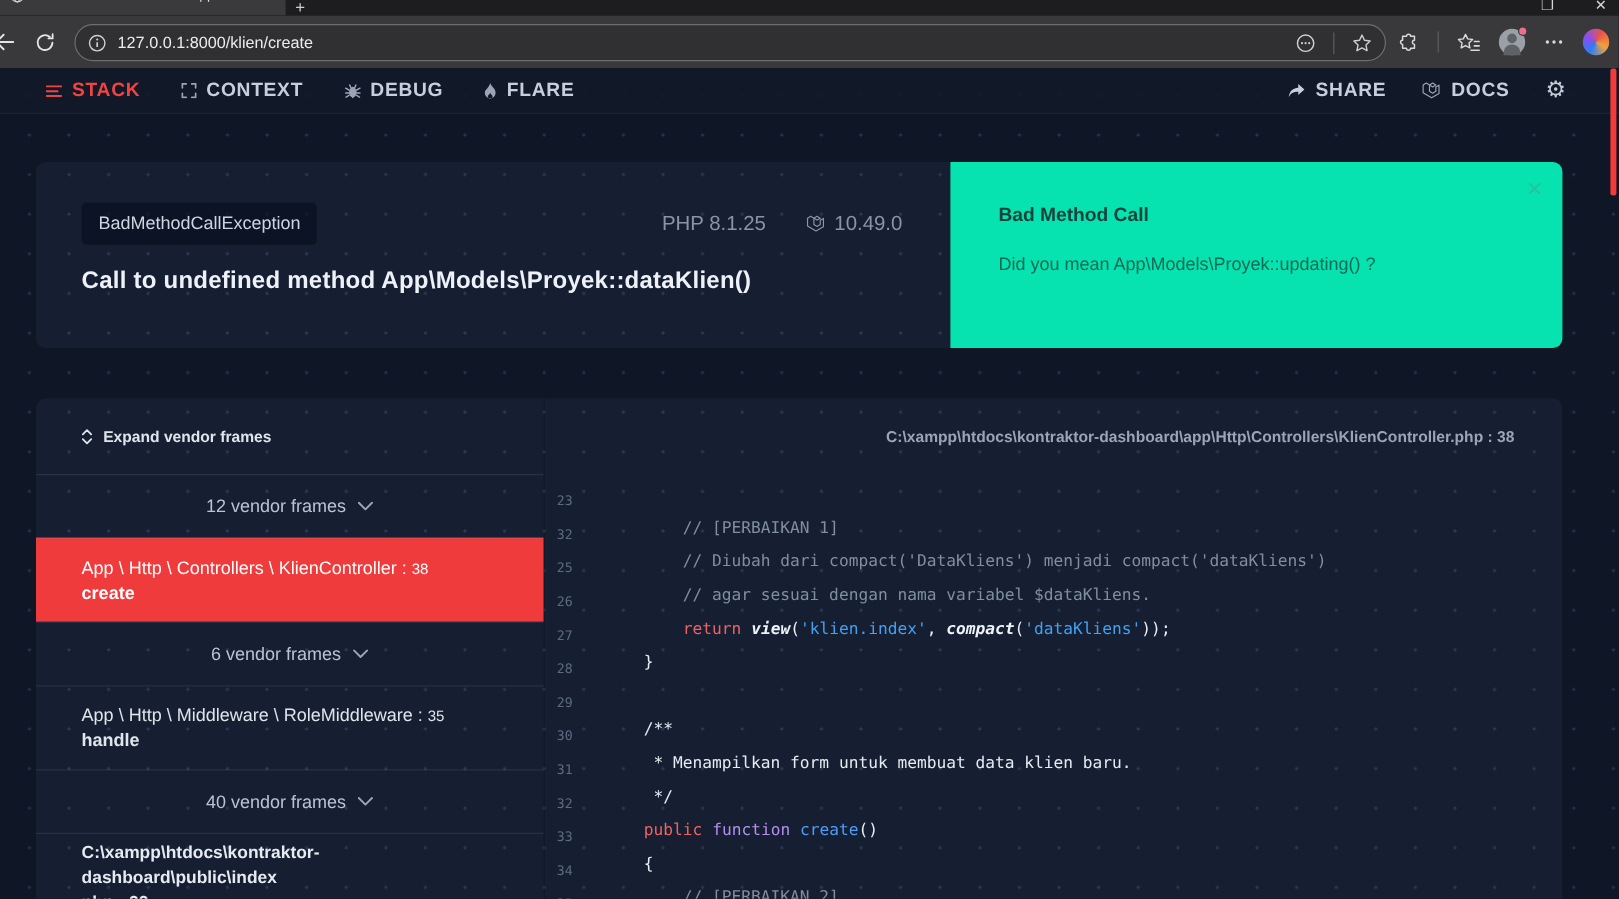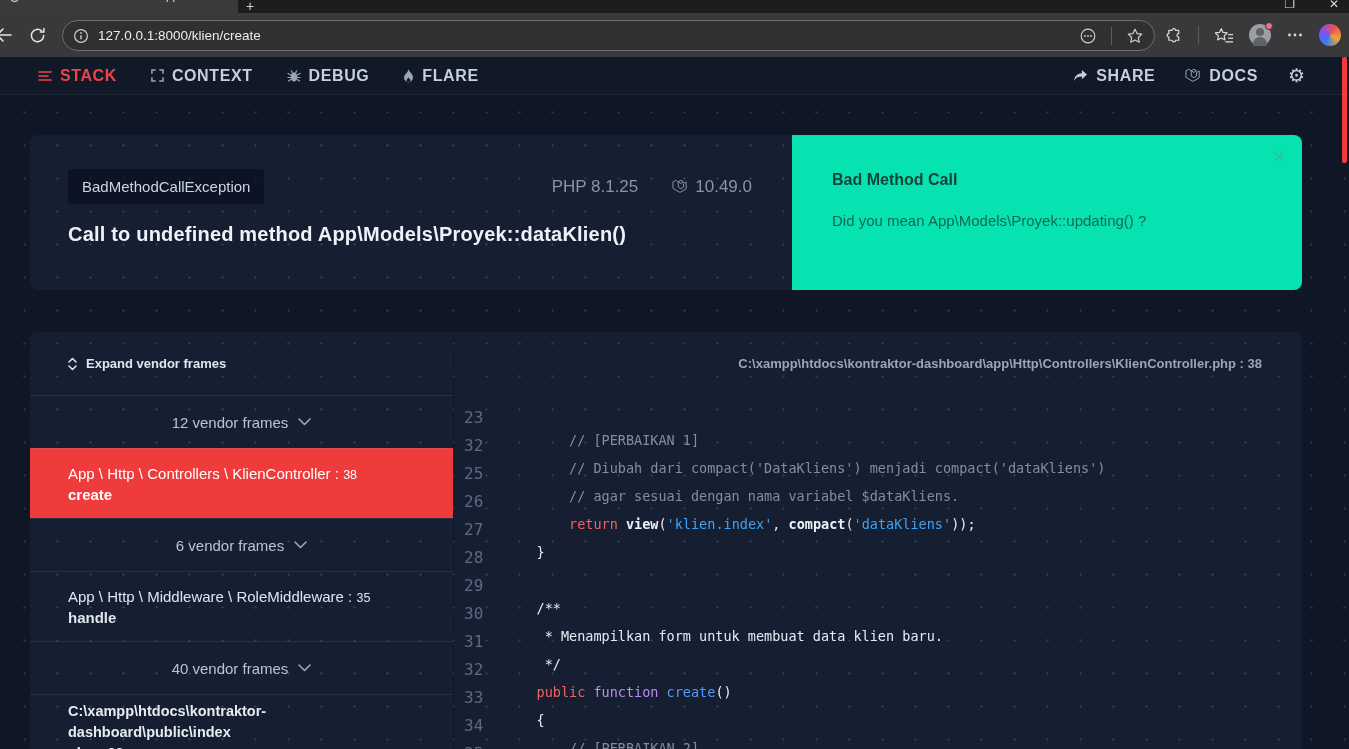--- a/index.html
+++ b/index.html
@@ -88,30 +88,30 @@
   .frame.app .fline { font-size:12.5px; }
   .frame.app .method { font-weight:bold; margin-top:4px; }
   .frame.file { height:76px; color:#e6ebf1; font-size:14.5px; font-weight:bold; cursor:pointer; line-height:21px; }
   .chev { flex:none; }
 
   .code-col { flex:1; border-left:1px solid rgba(0,0,0,0.25); display:flex; flex-direction:column; overflow:hidden; }
   .code-header { height:63px; display:flex; align-items:center; justify-content:flex-end; padding-right:40px;
                  color:#9aa5b5; font-size:13px; font-weight:bold; }
   .code-lines { padding-top:3px; font-family:"DejaVu Sans Mono", monospace; font-size:13.5px; }
   .cl { height:28px; display:flex; align-items:center; }
-  .ln { width:36px; flex:none; padding-left:10px; color:#5b6b82; font-size:16px;margin-top:10px; }
+  .ln { width:36px; flex:none; padding-left:10px; color:#5b6b82; font-size:11px;margin-top:10px; }
   .ct { white-space:pre; margin-left:14px; }
   .tk-c { color:#7f8ea3; }
   .tk-w { color:#e9eef5; }
   .tk-d { color:#e4ebf3; }
   .tk-k { color:#f06262; }
   .tk-f { color:#b48ef0; }
   .tk-n { color:#4f9cf8; }
   .tk-s { color:#3fa2f5; }
-  .tk-fn { color:#eef3f9; font-weight:bold; }
+  .tk-fn { color:#eef3f9; font-weight:bold;font-style:italic; }
 </style>
 </head>
 <body>
 
 <div class="tabstrip">
   <div class="tab">
     <svg width="13" height="13" viewBox="0 0 16 16">
       <g fill="none" stroke="#cfcfcf" stroke-width="1.2">
         <circle cx="8" cy="8" r="6.3"></circle>
           <ellipse cx="8" cy="8" rx="2.8" ry="6.3"></ellipse>

